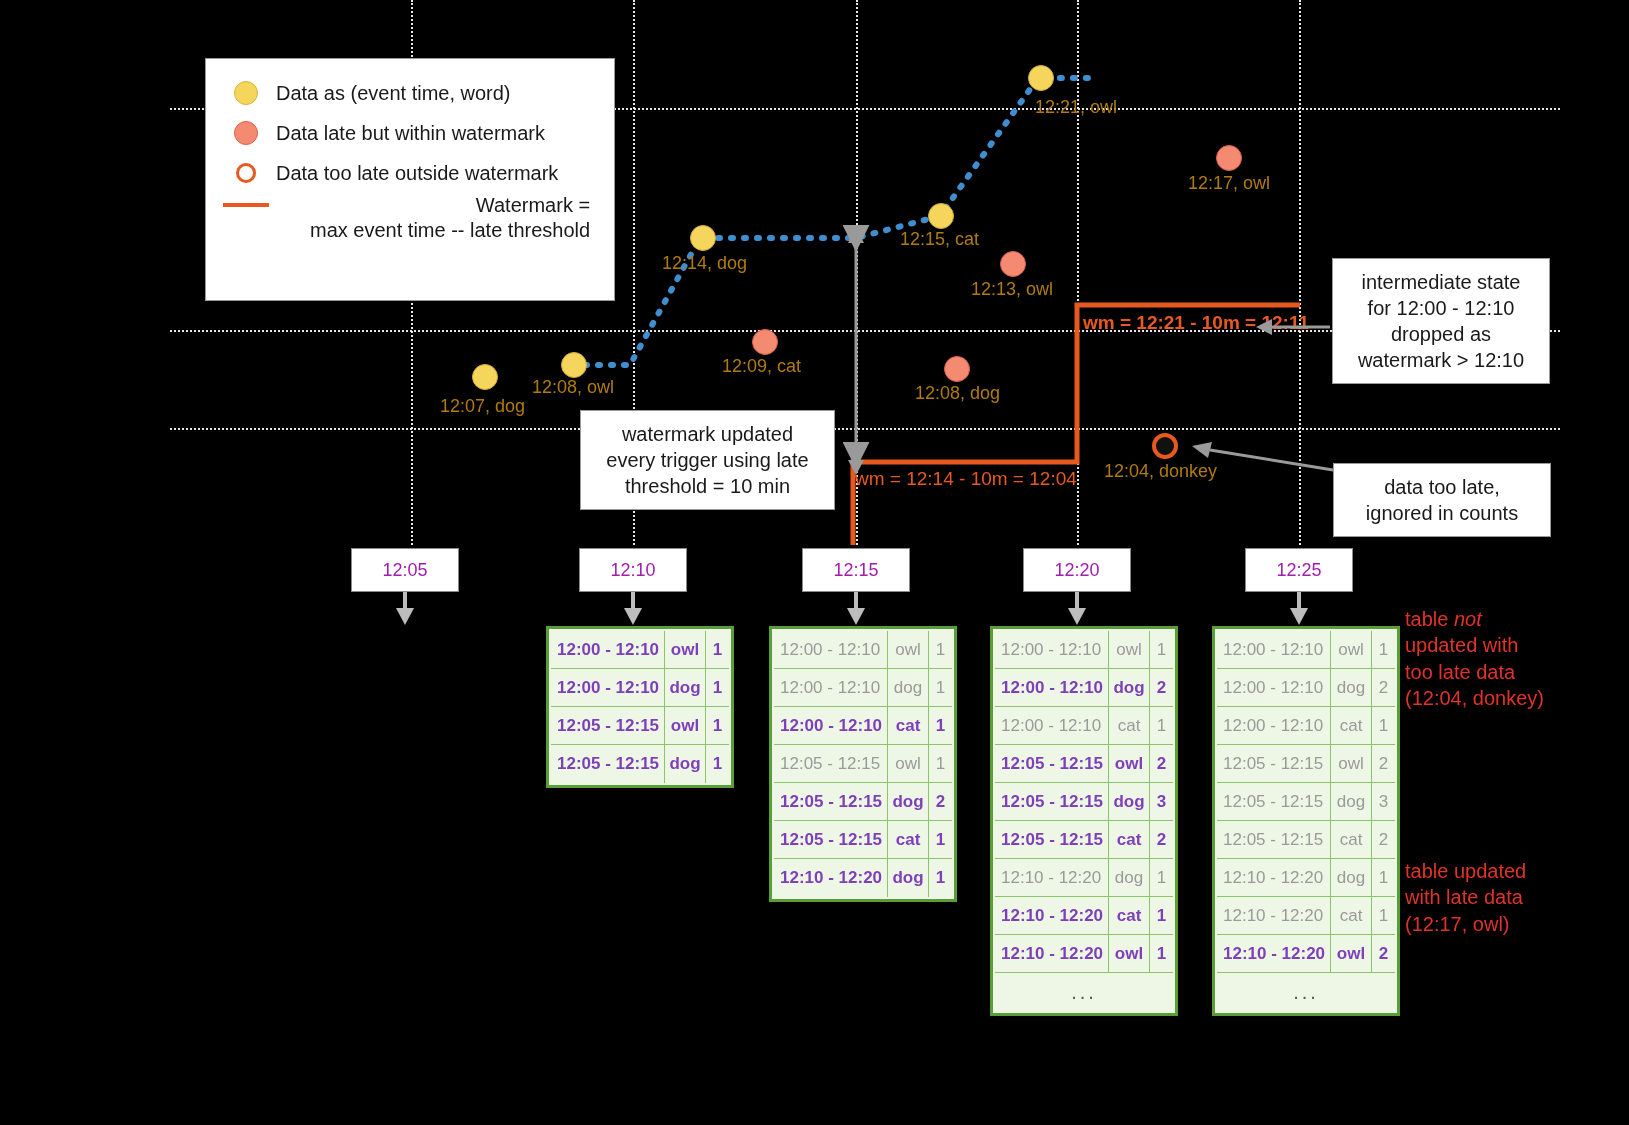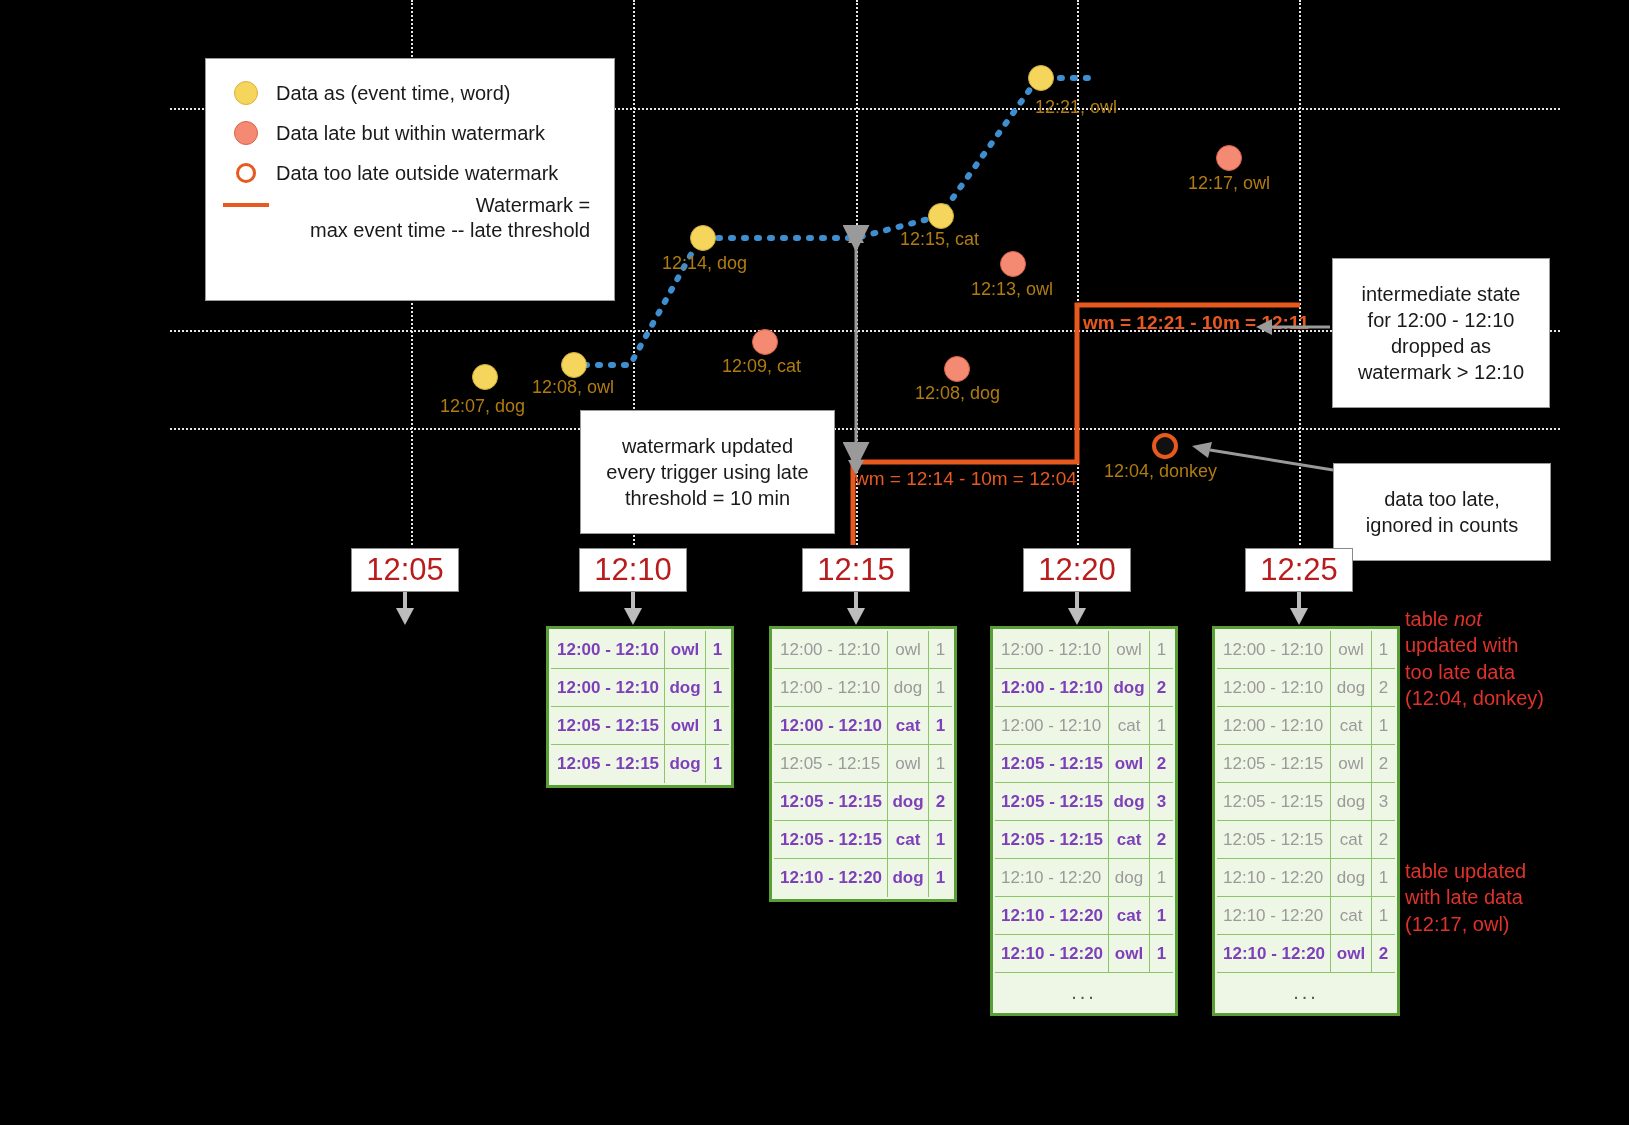--- a/index.html
+++ b/index.html
@@ -102,33 +102,33 @@
   #maxline { position: absolute; left: 0; top: 0; width: 1629px; height: 1125px; pointer-events: none; }
 
   
   .callout {
     position: absolute;
     background: #fff;
     border: 1px solid #9a9a9a;
     font-size: 20px;
     color: #1a1a1a;
     line-height: 1.3;
-    padding: 22px 12px;
+    padding: 10px 12px;
     box-sizing: border-box;
     text-align: center;
   }
 
   
   .timebox {
     position: absolute;
     width: 108px; height: 44px;
     background: #fff;
     border: 1px solid #8a8a8a;
-    font-size: 31px;
-    color: #b91c1c;
+    font-size: 18px;
+    color: #a21caf;
     display: flex;
     align-items: center;
     justify-content: center;
     box-sizing: border-box;
   }
 
   
   .tbl {
     position: absolute;
     border: 3px solid #5a9e36;

